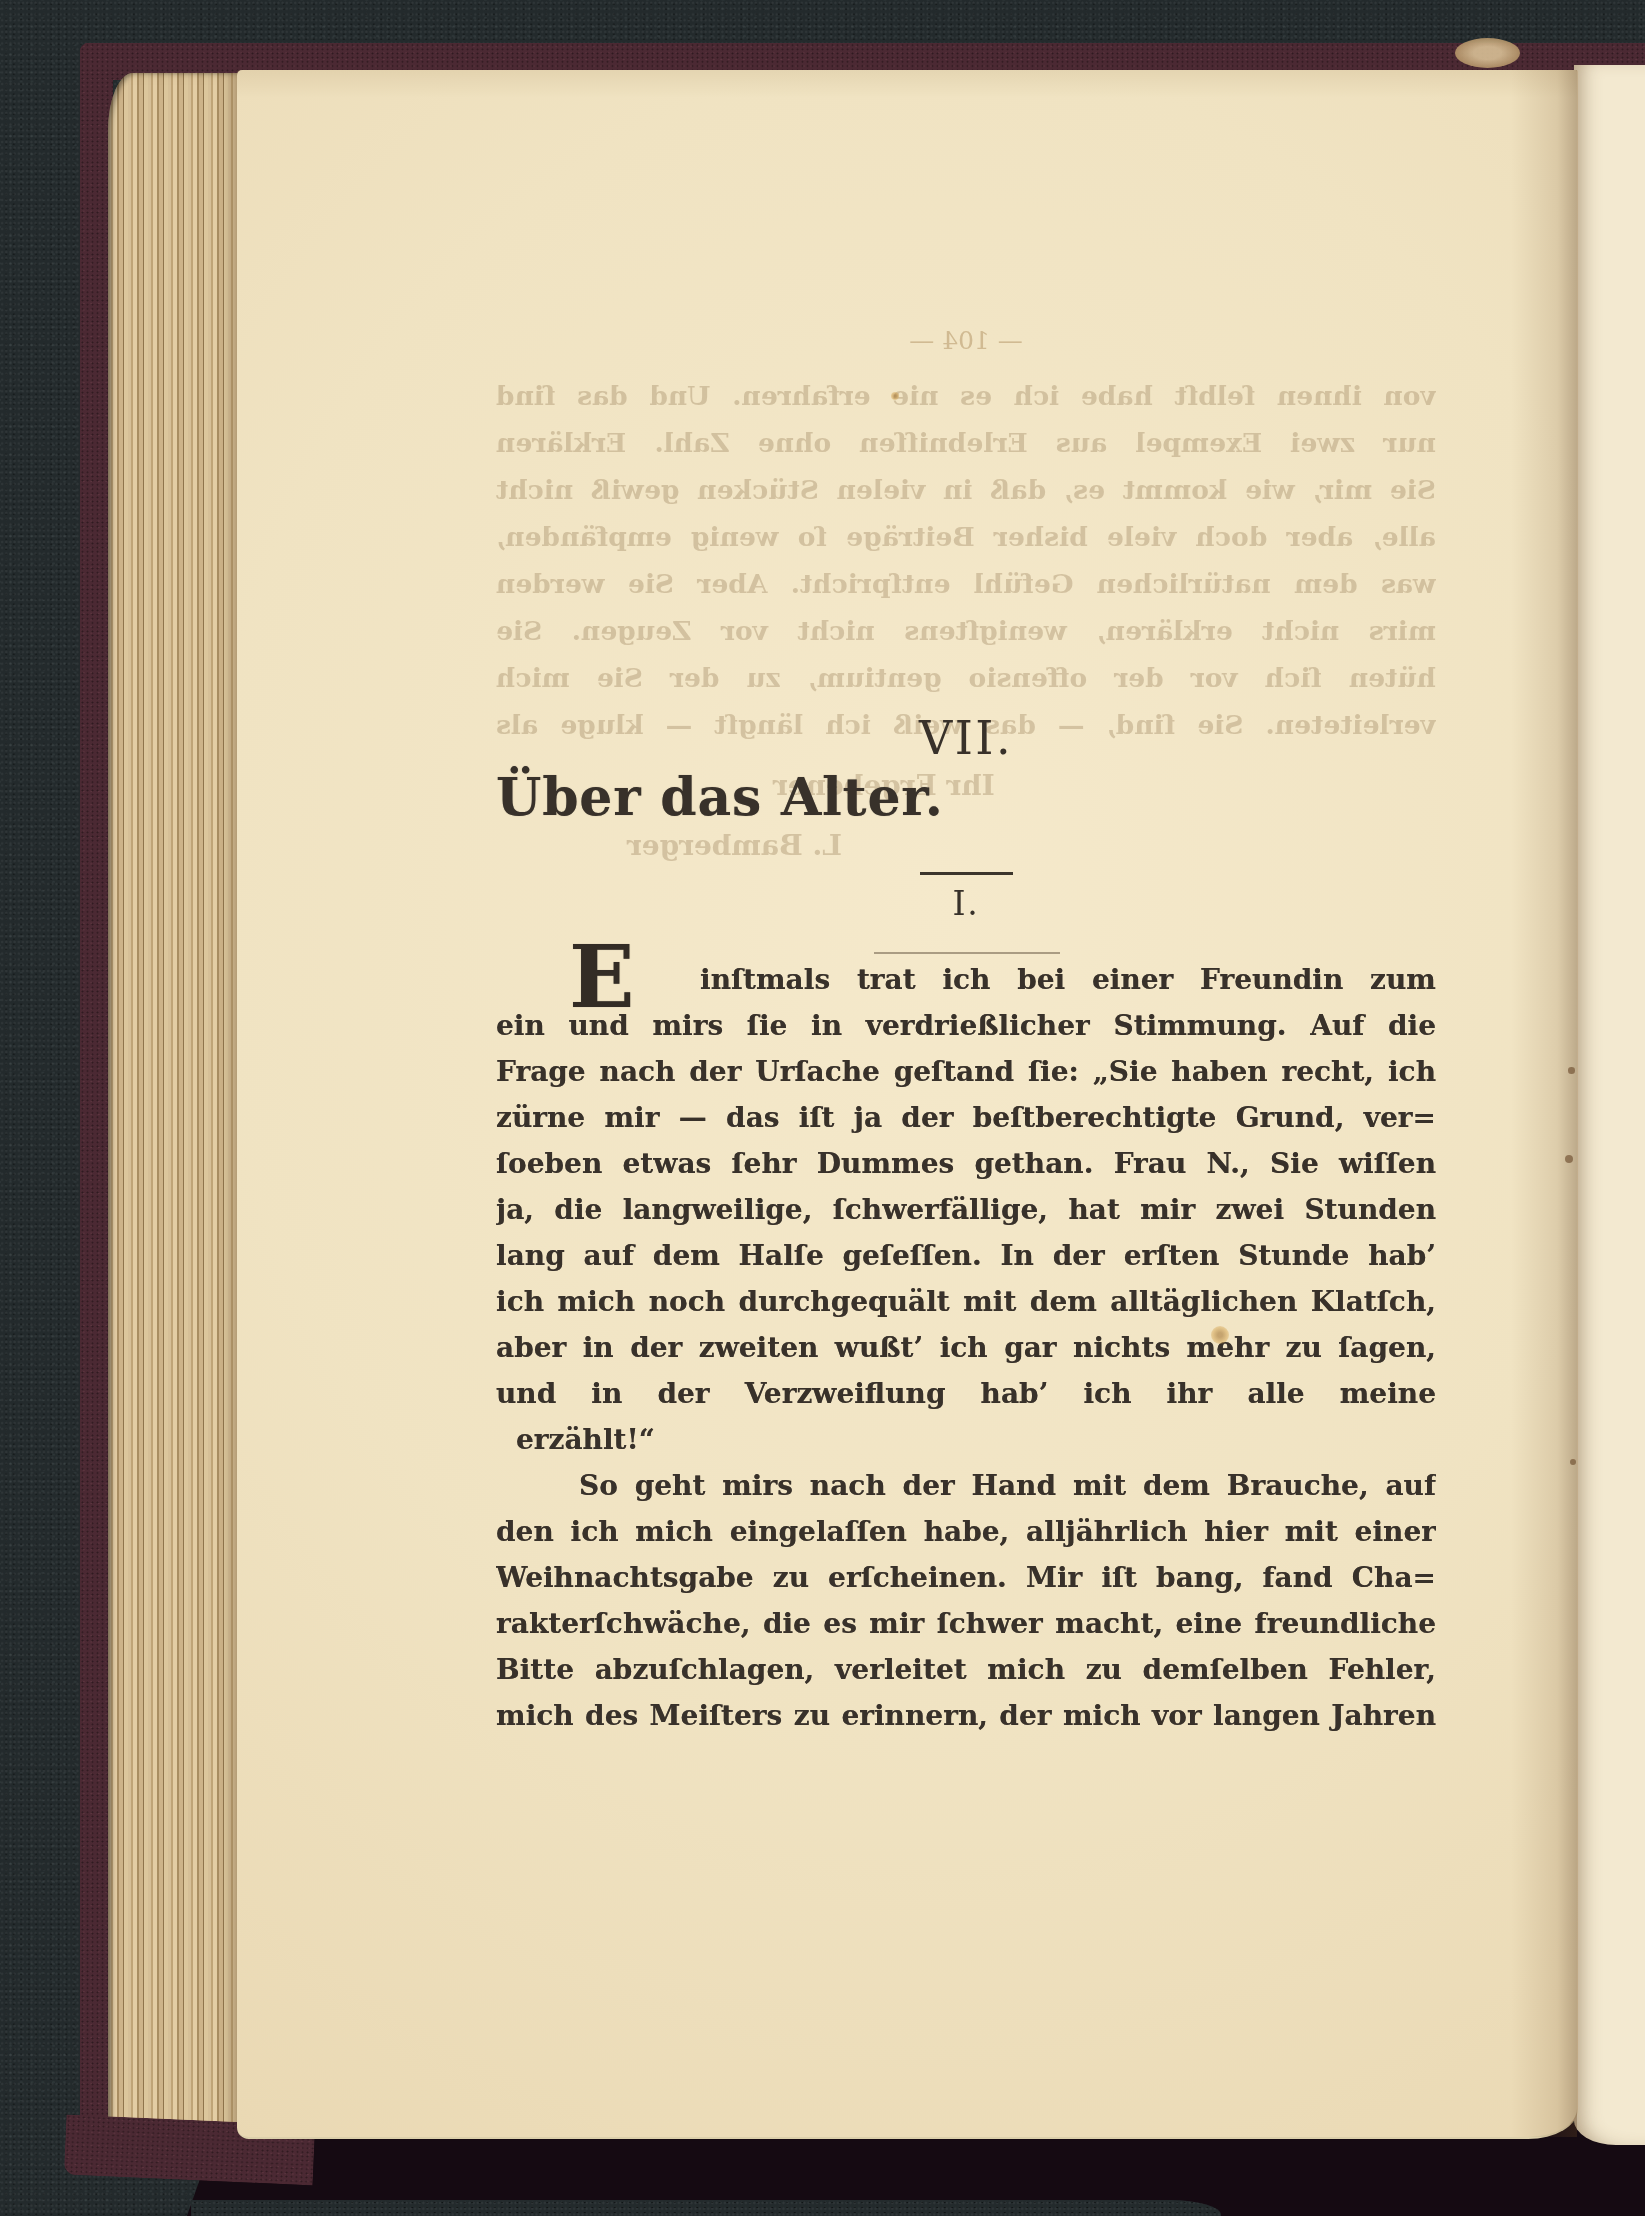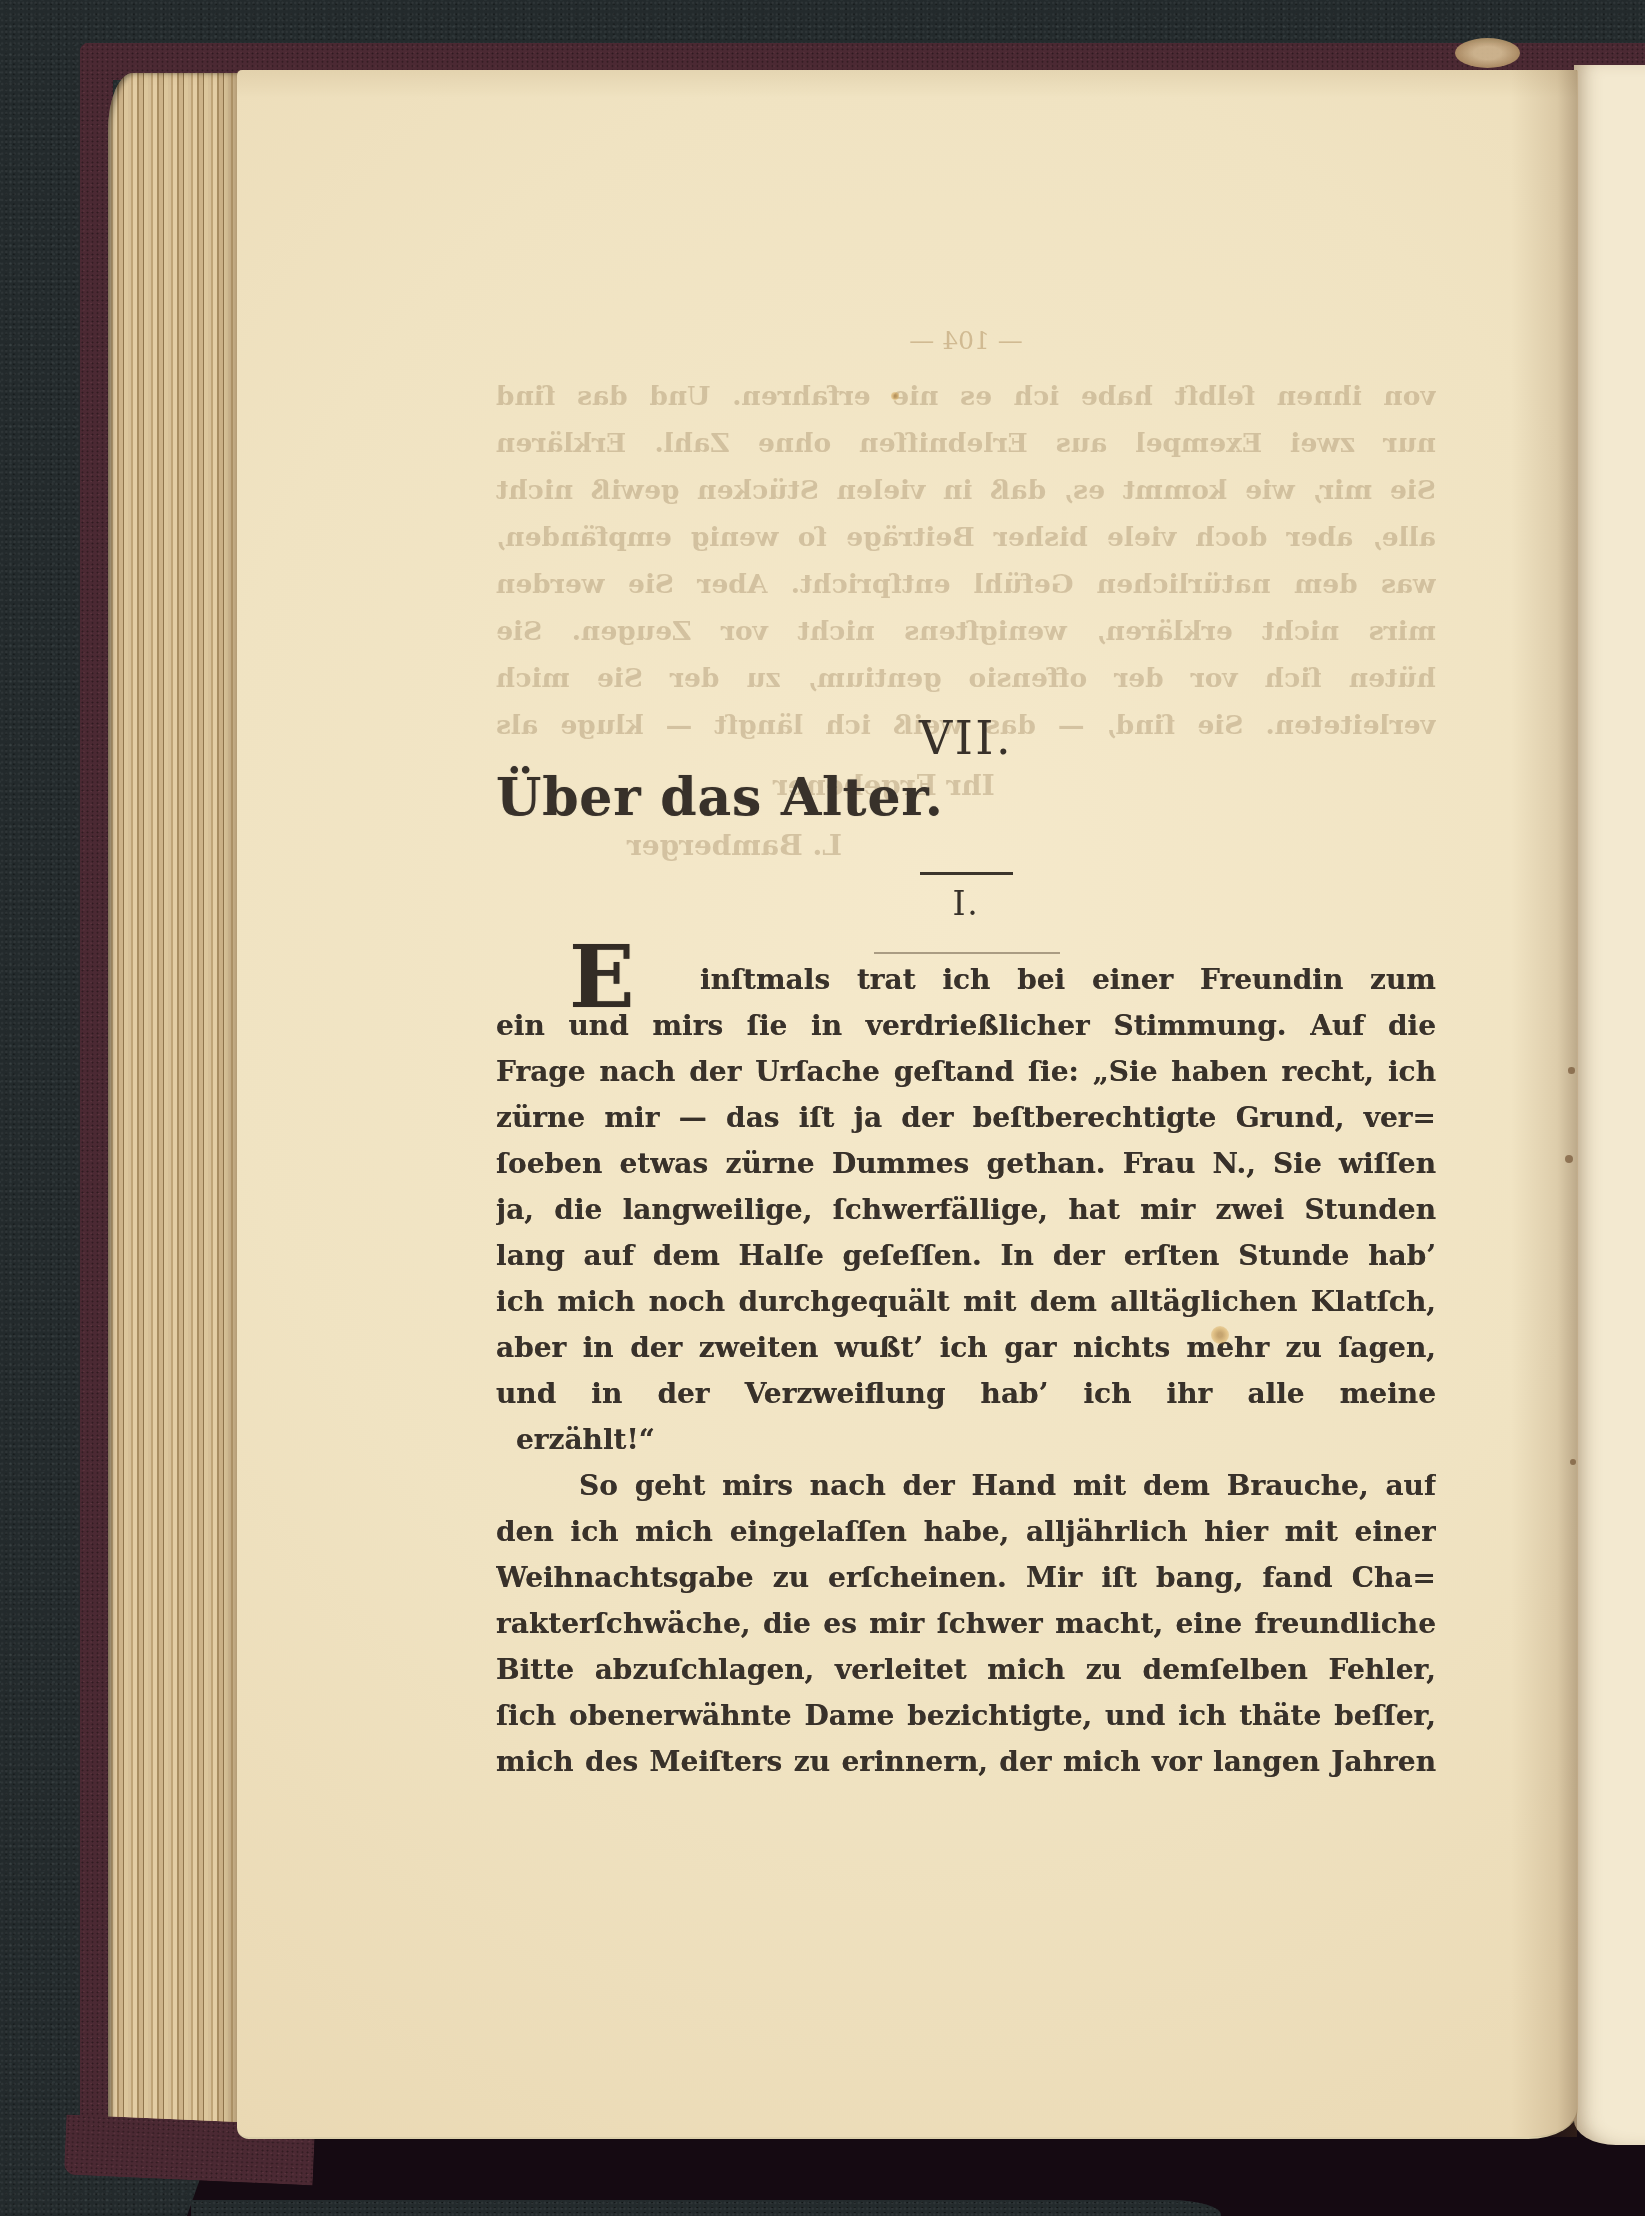--- a/index.html
+++ b/index.html
@@ -120,33 +120,32 @@
   <div class="section-num ink">I.</div>
   <div class="section-rule"></div>
 
   <div class="drop-cap">E</div>
 
   <div class="body-block">
     <div class="bl has-initial">inſtmals trat ich bei einer Freundin zum Beſuche</div>
     <div class="bl">ein und mirs ſie in verdrießlicher Stimmung.  Auf die</div>
     <div class="bl">Frage nach der Urſache geſtand ſie: „Sie haben recht, ich</div>
     <div class="bl">zürne mir — das iſt ja der beſtberechtigte Grund, ver=</div>
-    <div class="bl">ſoeben etwas zürne Dummes gethan.  Frau N., Sie wiſſen</div>
+    <div class="bl">ſoeben etwas ſehr Dummes gethan.  Frau N., Sie wiſſen</div>
     <div class="bl">ja, die langweilige, ſchwerfällige, hat mir zwei Stunden</div>
     <div class="bl">lang auf dem Halſe geſeſſen.  In der erſten Stunde hab’</div>
     <div class="bl">ich mich noch durchgequält mit dem alltäglichen Klatſch,</div>
     <div class="bl">aber in der zweiten wußt’ ich gar nichts mehr zu ſagen,</div>
     <div class="bl">und in der Verzweiflung hab’ ich ihr alle meine Geheimniſſe</div>
     <div class="bl no-just">erzählt!“</div>
     <div class="bl indent">So geht mirs nach der Hand mit dem Brauche, auf</div>
     <div class="bl">den ich mich eingelaſſen habe, alljährlich hier mit einer</div>
     <div class="bl">Weihnachtsgabe zu erſcheinen.  Mir iſt bang, fand Cha=</div>
     <div class="bl">rakterſchwäche, die es mir ſchwer macht, eine freundliche</div>
     <div class="bl">Bitte abzuſchlagen, verleitet mich zu demſelben Fehler, deſſen</div>
-    <div class="bl">ſich obenerwähnte Dame bezichtigte, und ich thäte beſſer,</div>
     <div class="bl">mich des Meiſters zu erinnern, der mich vor langen Jahren</div>
   </div>
 
   <div class="fox" style="left:1211px;top:1326px;width:18.3px;height:18.3px;"></div>
   <div class="fox" style="left:891px;top:392px;width:8.3px;height:8.3px;"></div>
   <div class="speck" style="left:1568px;top:1067px;width:6.6px;height:6.6px;"></div>
   <div class="speck" style="left:1565px;top:1155px;width:8.3px;height:8.3px;"></div>
   <div class="speck" style="left:1570px;top:1459px;width:5.8px;height:5.8px;"></div>
 
 </div>

